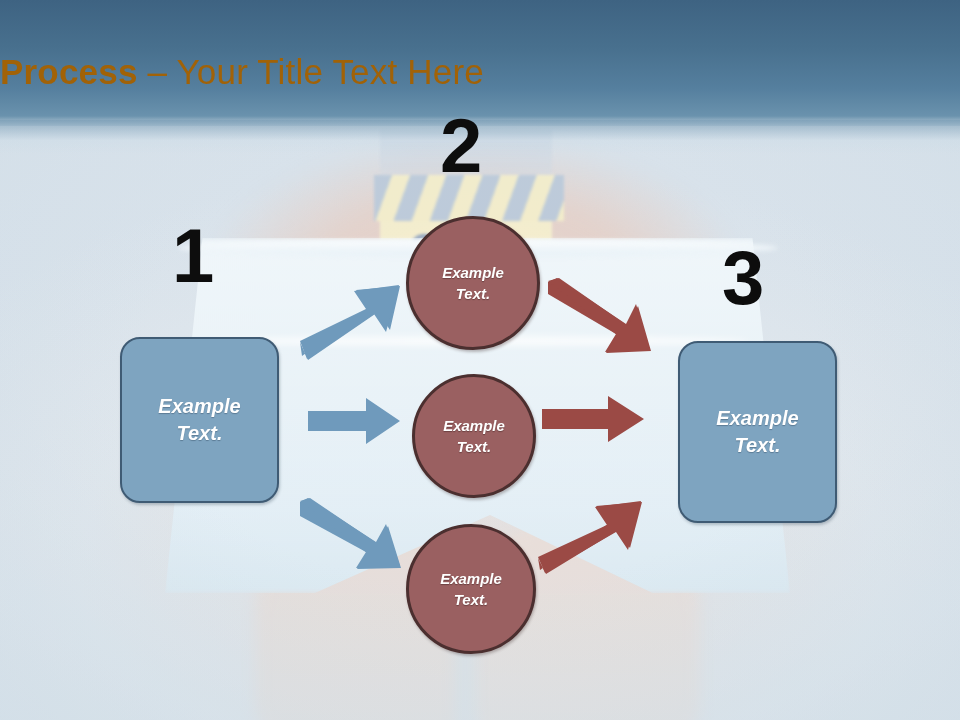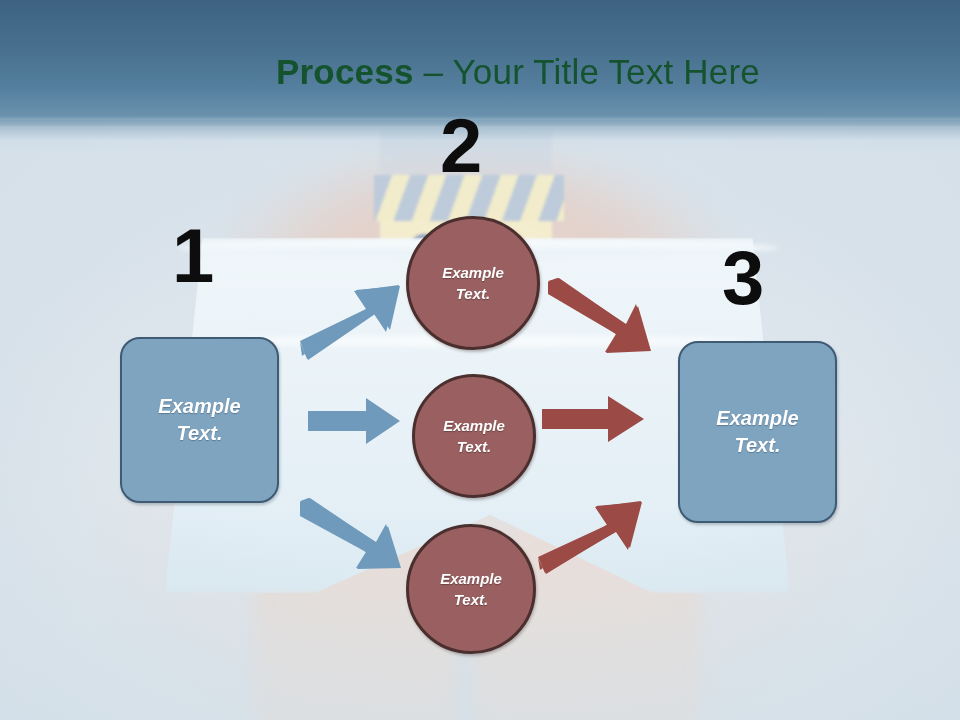--- a/index.html
+++ b/index.html
@@ -137,22 +137,22 @@
     background: linear-gradient(180deg, #3e6382 0%, #48708e 38%, #557f9e 70%, #6a92ad 92%, rgba(140,172,193,0.35) 100%);
   }
   .header-fade {
     position: absolute;
     left: 0; top: 120px; width: 960px; height: 34px;
     background: linear-gradient(180deg, rgba(126,160,184,0.75) 0%, rgba(197,216,229,0.25) 60%, rgba(220,232,241,0) 100%);
   }
   .title {
     position: absolute;
     left: 0; top: 50px; width: 760px;
-    text-align: right;
-    color: #14532d;
+    text-align: left;
+    color: #a16207;
     font-size: 35px;
     line-height: 44px;
     font-weight: normal;
     letter-spacing: .2px;
     white-space: nowrap;
   }
   .title .strong { font-weight: bold; }
   .title .sep { font-weight: normal; }
 
   

